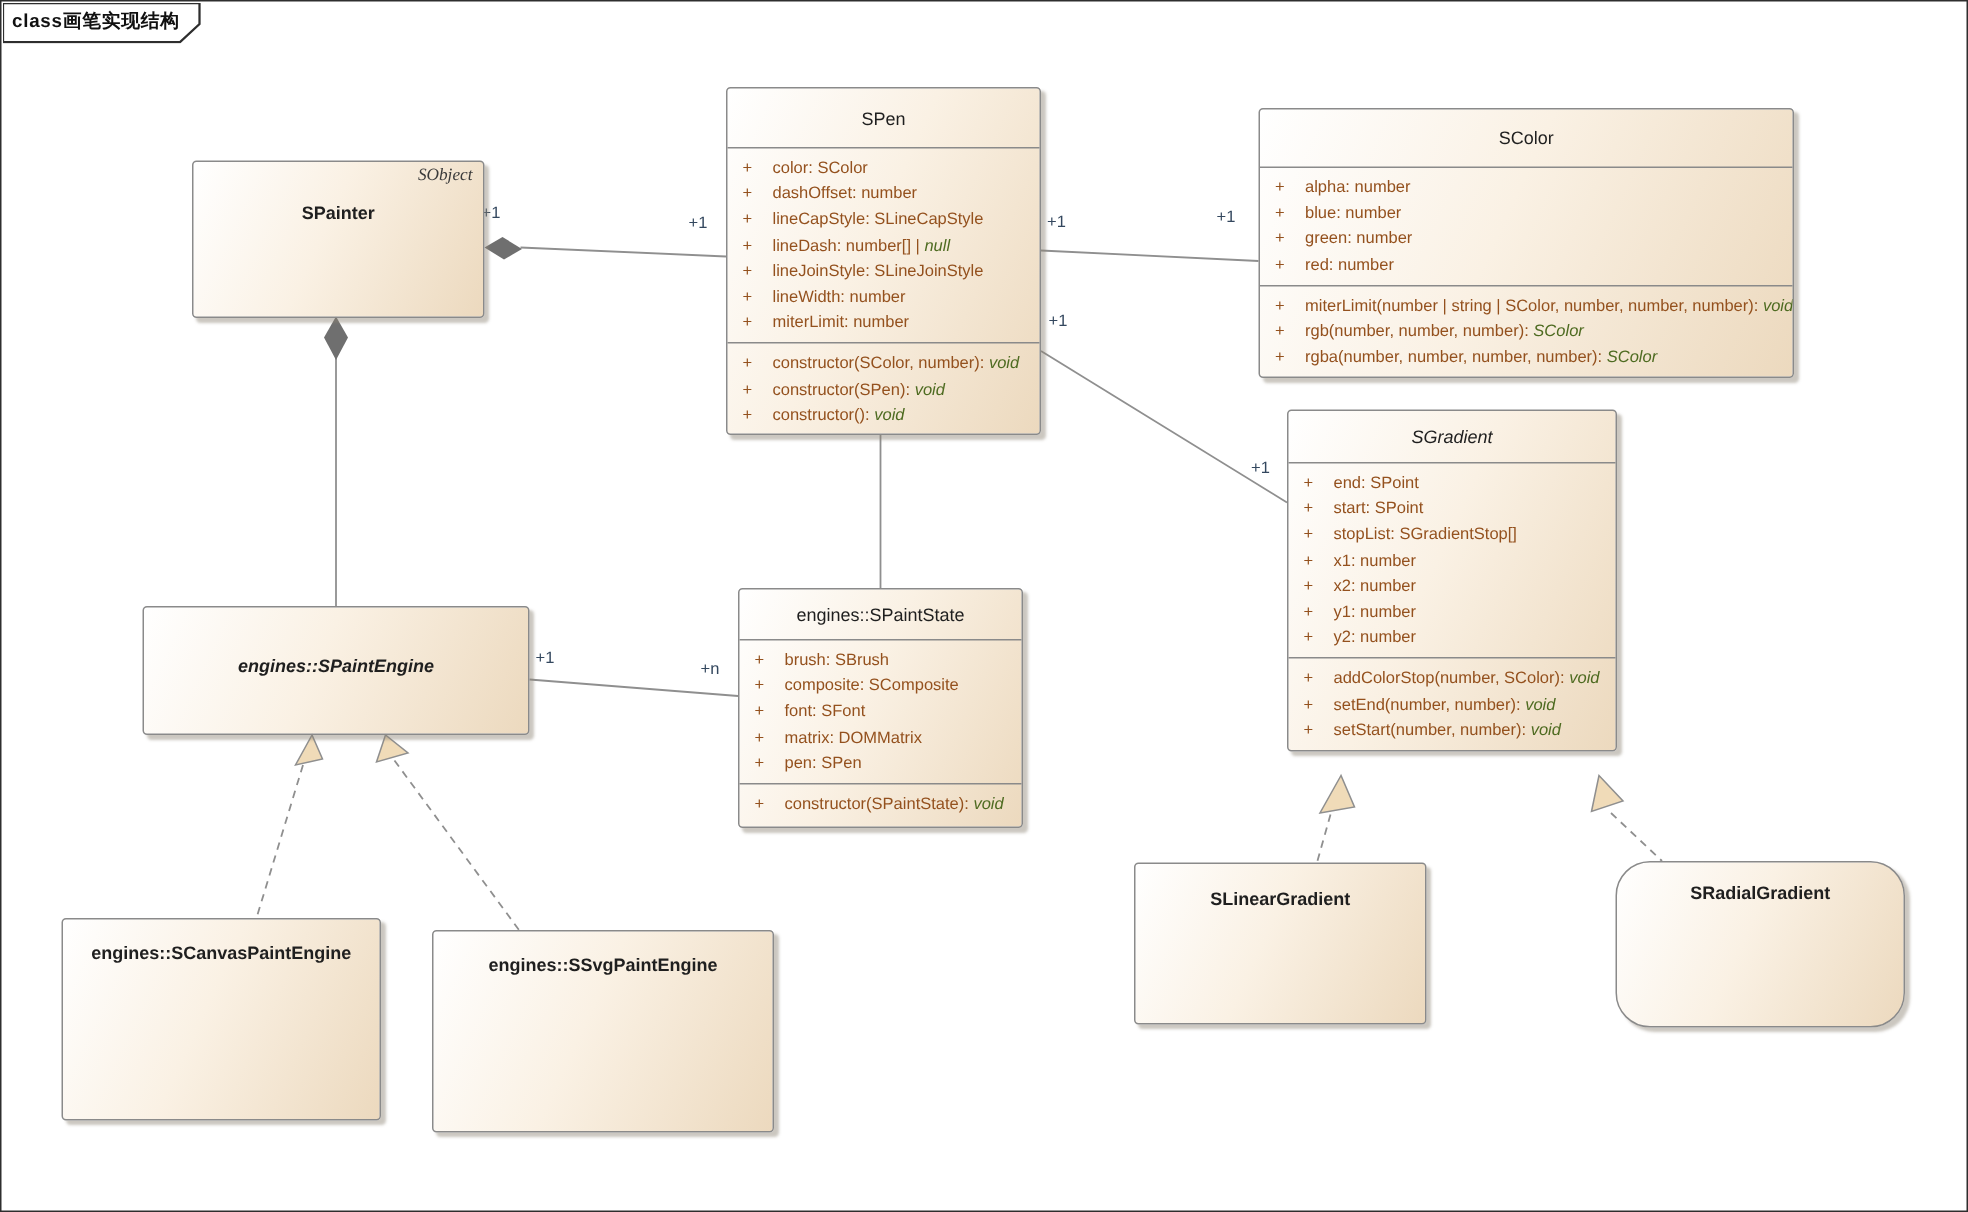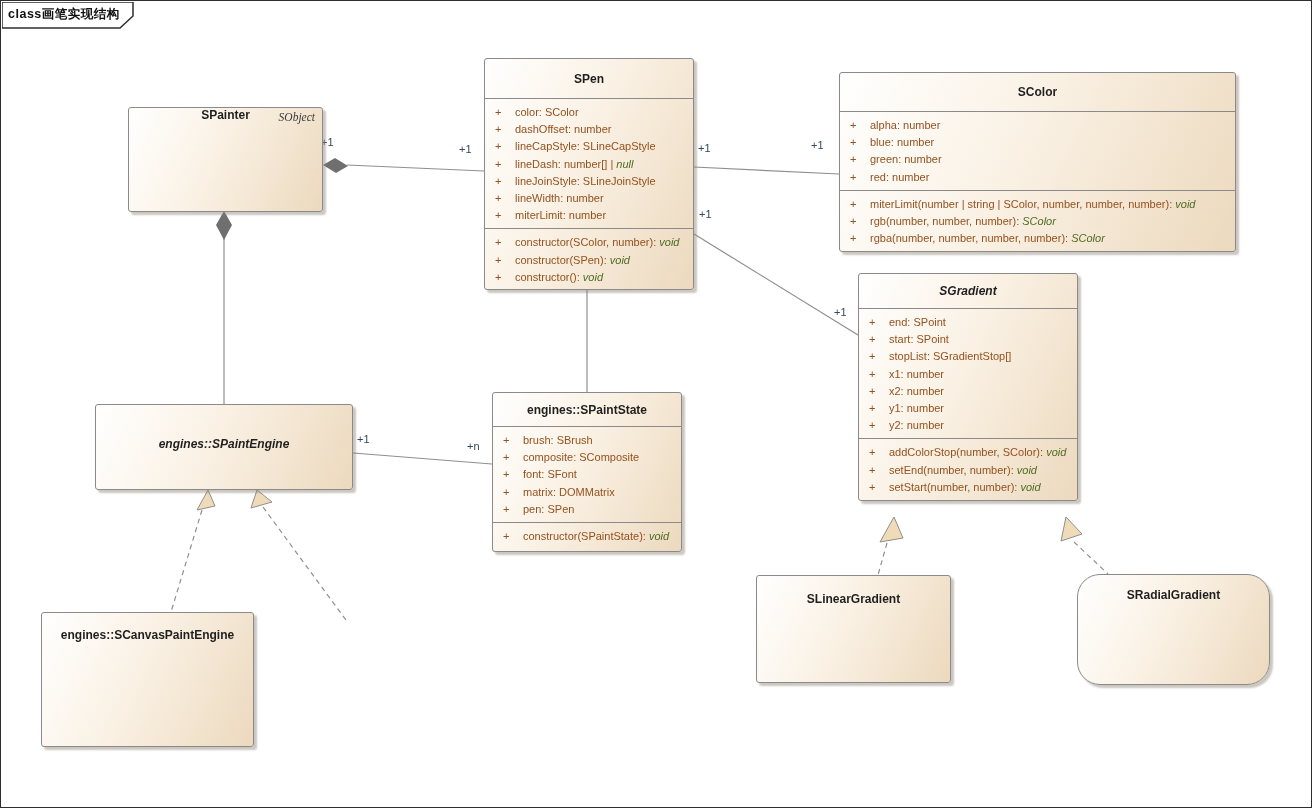--- a/index.html
+++ b/index.html
@@ -24,21 +24,21 @@
   
   .class-box {
     position:absolute; box-sizing:border-box;
     border:1px solid #8a8a8a; border-radius:3px;
     background:linear-gradient(115deg,#ffffff 0%,#faf1e4 45%,#ecd9be 100%);
     box-shadow:3px 3px 2px rgba(140,130,115,0.45);
     display:flex; flex-direction:column;
   }
   .cb-title {
     flex:none; border-bottom:1px solid #8a8a8a; text-align:right;
-    font-weight:bold; font-size:12px; color:#1f1f1f;
+    font-weight:normal; font-size:12px; color:#1f1f1f;
     display:flex; align-items:center; justify-content:center;
   }
   .abstract .cb-title, .abstract .cb-title2 { font-style:italic; }
   .cb-title2 {
     text-align:center; font-weight:bold; font-size:12px; color:#1f1f1f;
   }
   .cb-stereo {
     position:absolute; top:3px; right:7px; font-style:italic;
     font-size:11.5px; color:#3a3a3a;font-family:Liberation Serif, serif;
   }
@@ -124,38 +124,38 @@
         <div class="m-row"><span class="plus">+</span><span>lineWidth: number</span></div>
         <div class="m-row"><span class="plus">+</span><span>miterLimit: number</span></div>
       </div>
     <div class="sec ops">
         <div class="m-row"><span class="plus">+</span><span>constructor(SColor, number):</span><span class="kw"> void</span></div>
         <div class="m-row"><span class="plus">+</span><span>constructor(SPen):</span><span class="kw"> void</span></div>
         <div class="m-row"><span class="plus">+</span><span>constructor():</span><span class="kw"> void</span></div>
       </div>
   </div>
 
-  <div class="class-box" id="box-scolor" style="left: 838px; top: 71px; width: 397px; height: 180px;">
+  <div class="class-box" id="box-scolor" style="left: 838px; top: 71px; width: 357px; height: 180px;">
     <div class="cb-title" style="height: 38px;">SColor</div>
     <div class="sec attrs">
         <div class="m-row"><span class="plus">+</span><span>alpha: number</span></div>
         <div class="m-row"><span class="plus">+</span><span>blue: number</span></div>
         <div class="m-row"><span class="plus">+</span><span>green: number</span></div>
         <div class="m-row"><span class="plus">+</span><span>red: number</span></div>
       </div>
     <div class="sec ops">
         <div class="m-row"><span class="plus">+</span><span>miterLimit(number | string | SColor, number, number, number):</span><span class="kw"> void</span></div>
         <div class="m-row"><span class="plus">+</span><span>rgb(number, number, number):</span><span class="kw"> SColor</span></div>
         <div class="m-row"><span class="plus">+</span><span>rgba(number, number, number, number):</span><span class="kw"> SColor</span></div>
       </div>
   </div>
 
   <div class="class-box empty" id="box-spainter" style="left: 127px; top: 106px; width: 195px; height: 105px;">
     <div class="cb-stereo">SObject</div>
-    <div class="cb-title2" style="">SPainter</div>
+    <div class="cb-title2" style="margin-top: 27px;">SPainter</div>
   </div>
 
   <div class="class-box abstract" id="box-sgradient" style="left: 857px; top: 272px; width: 220px; height: 228px;">
     <div class="cb-title" style="height: 34px;">SGradient</div>
     <div class="sec attrs">
         <div class="m-row"><span class="plus">+</span><span>end: SPoint</span></div>
         <div class="m-row"><span class="plus">+</span><span>start: SPoint</span></div>
         <div class="m-row"><span class="plus">+</span><span>stopList: SGradientStop[]</span></div>
         <div class="m-row"><span class="plus">+</span><span>x1: number</span></div>
         <div class="m-row"><span class="plus">+</span><span>x2: number</span></div>
@@ -184,20 +184,23 @@
       </div>
     <div class="sec ops">
         <div class="m-row"><span class="plus">+</span><span>constructor(SPaintState):</span><span class="kw"> void</span></div>
       </div>
   </div>
 
   <div class="class-box empty" id="box-scanvas" style="left: 40px; top: 611px; width: 213px; height: 135px;">
     <div class="cb-title2" style="margin-top: 15px;">engines::SCanvasPaintEngine</div>
   </div>
 
+  <div class="class-box empty" id="box-ssvg" style="left: 287px; top: 619px; width: 228px; height: 135px;">
+    <div class="cb-title2" style="margin-top: 15px;">engines::SSvgPaintEngine</div>
+  </div>
 
   <div class="class-box empty" id="box-slinear" style="left: 755px; top: 574px; width: 195px; height: 108px;">
     <div class="cb-title2" style="margin-top: 16px;">SLinearGradient</div>
   </div>
 
   <div class="class-box empty" id="box-sradial" style="left: 1076px; top: 573px; width: 193px; height: 111px; border-radius: 23px;">
     <div class="cb-title2" style="margin-top: 13px;">SRadialGradient</div>
   </div>
 
 </div>

